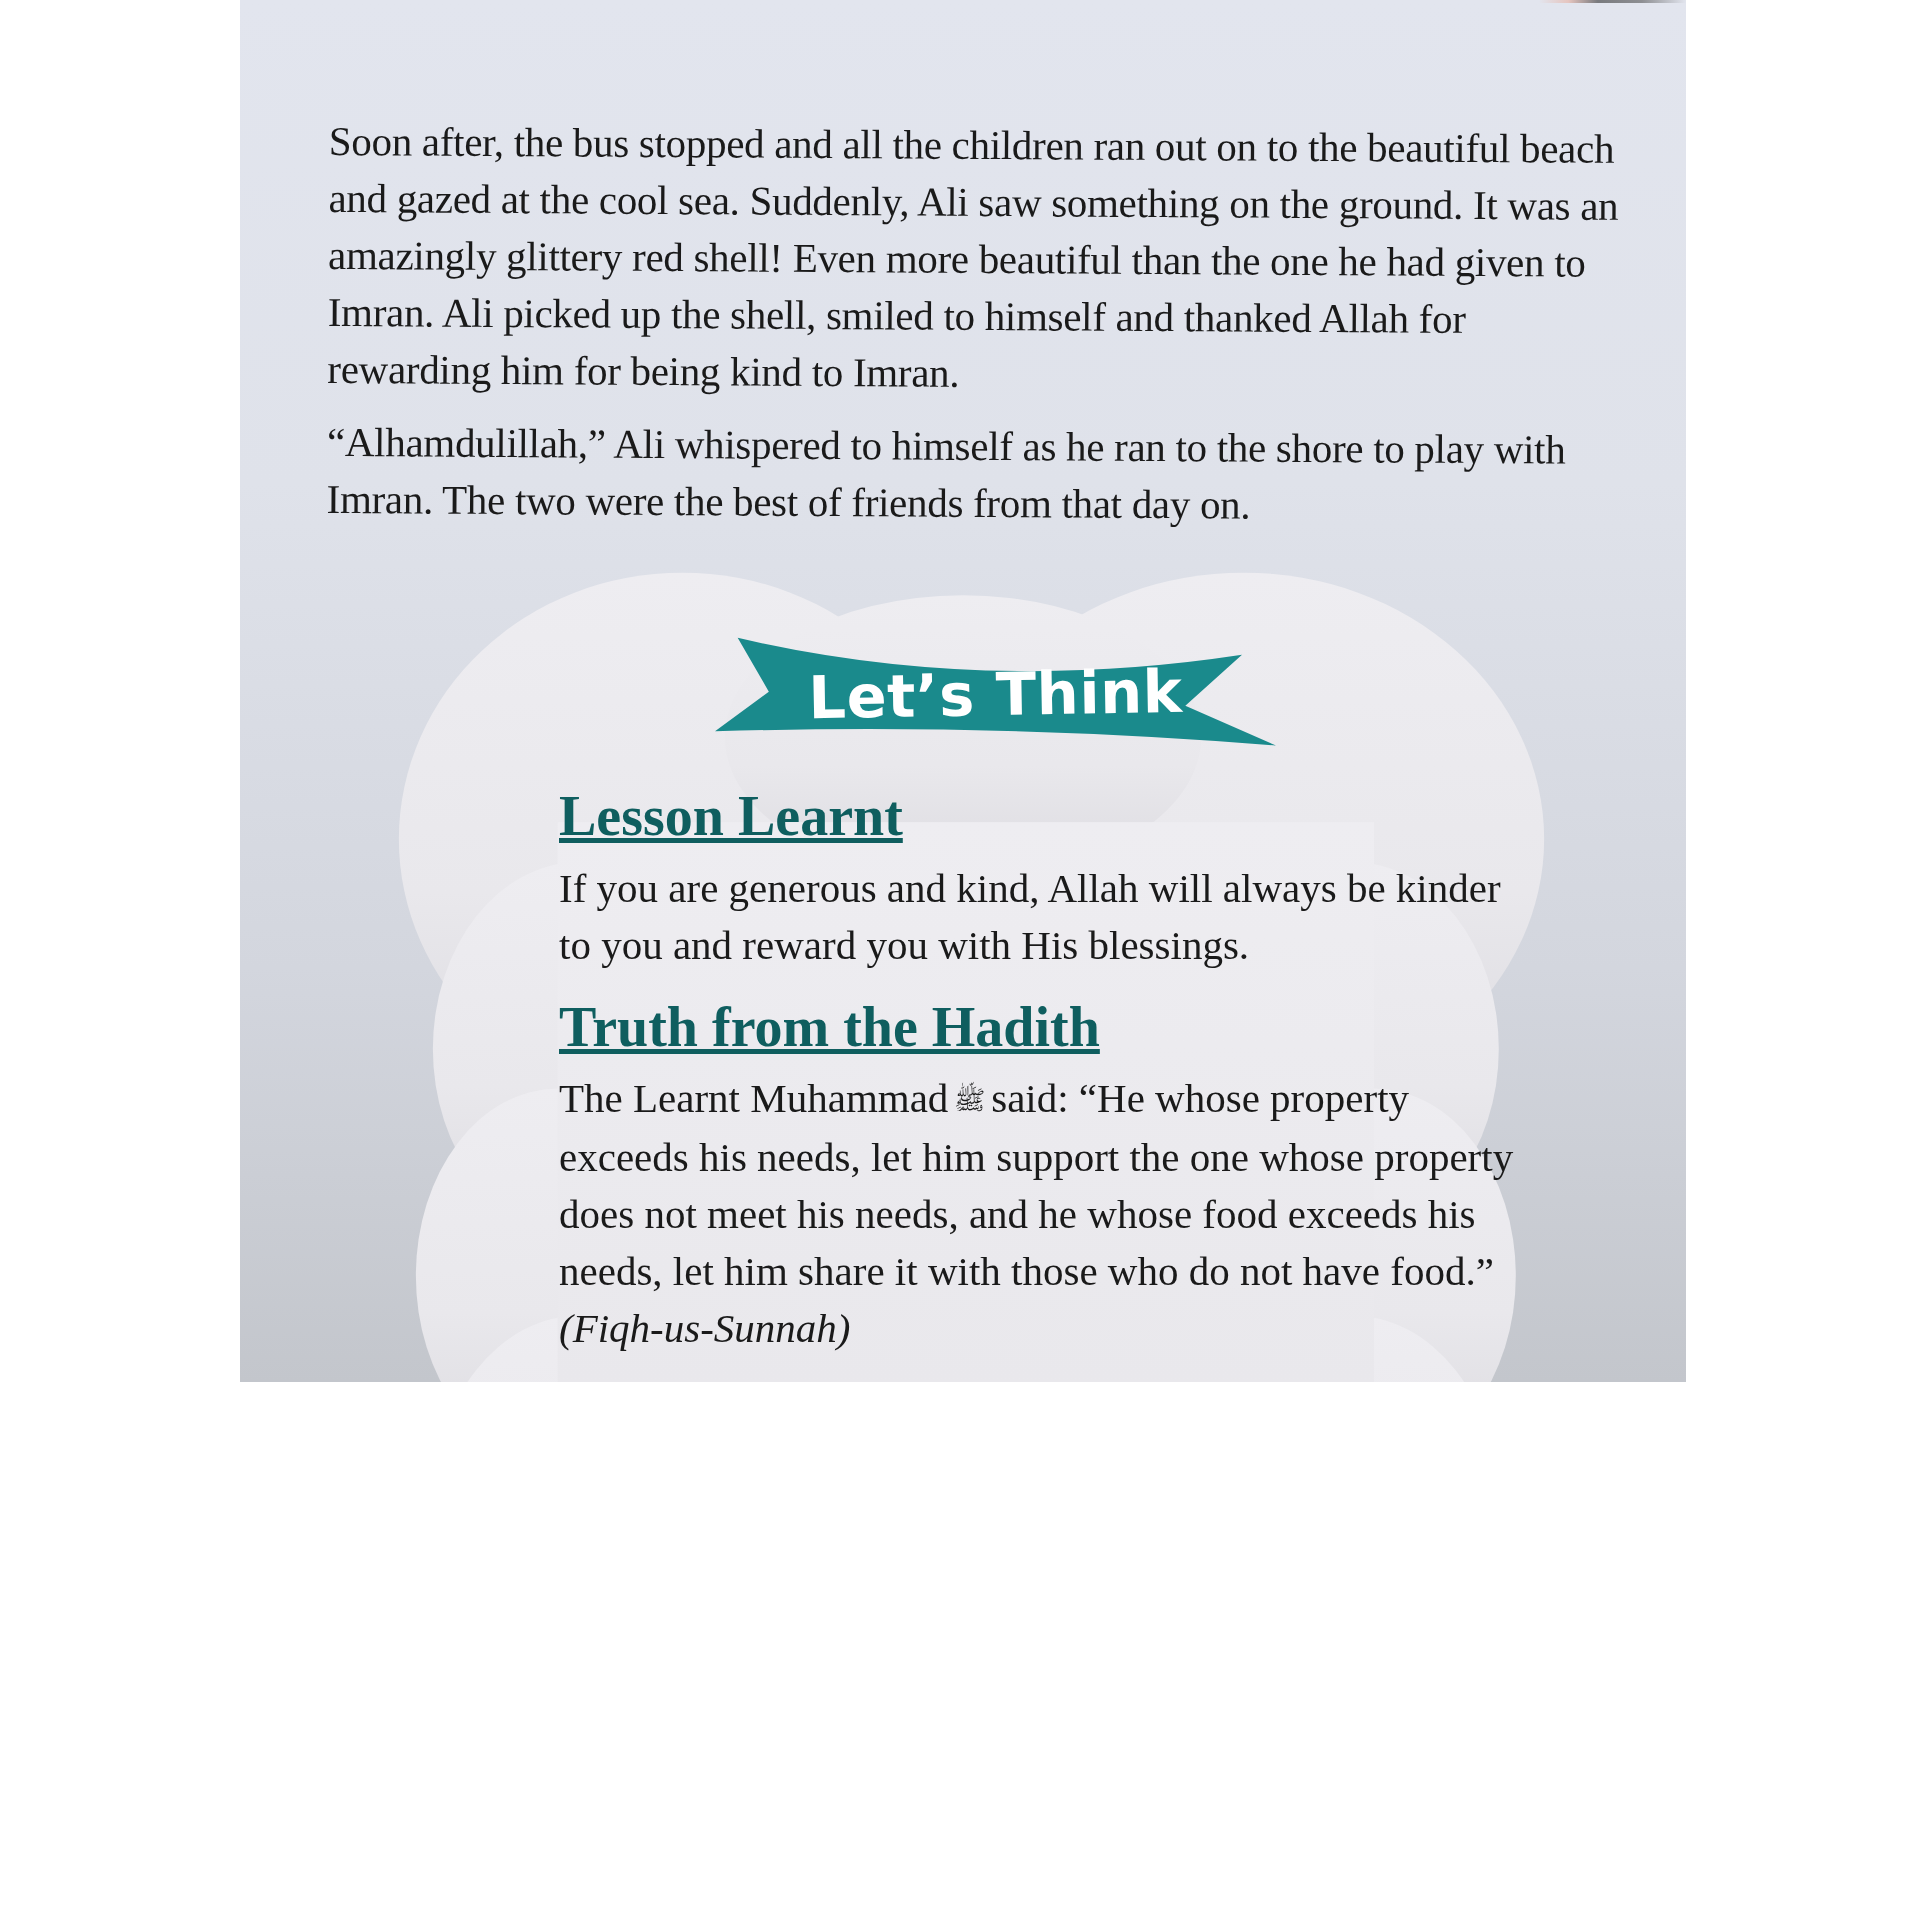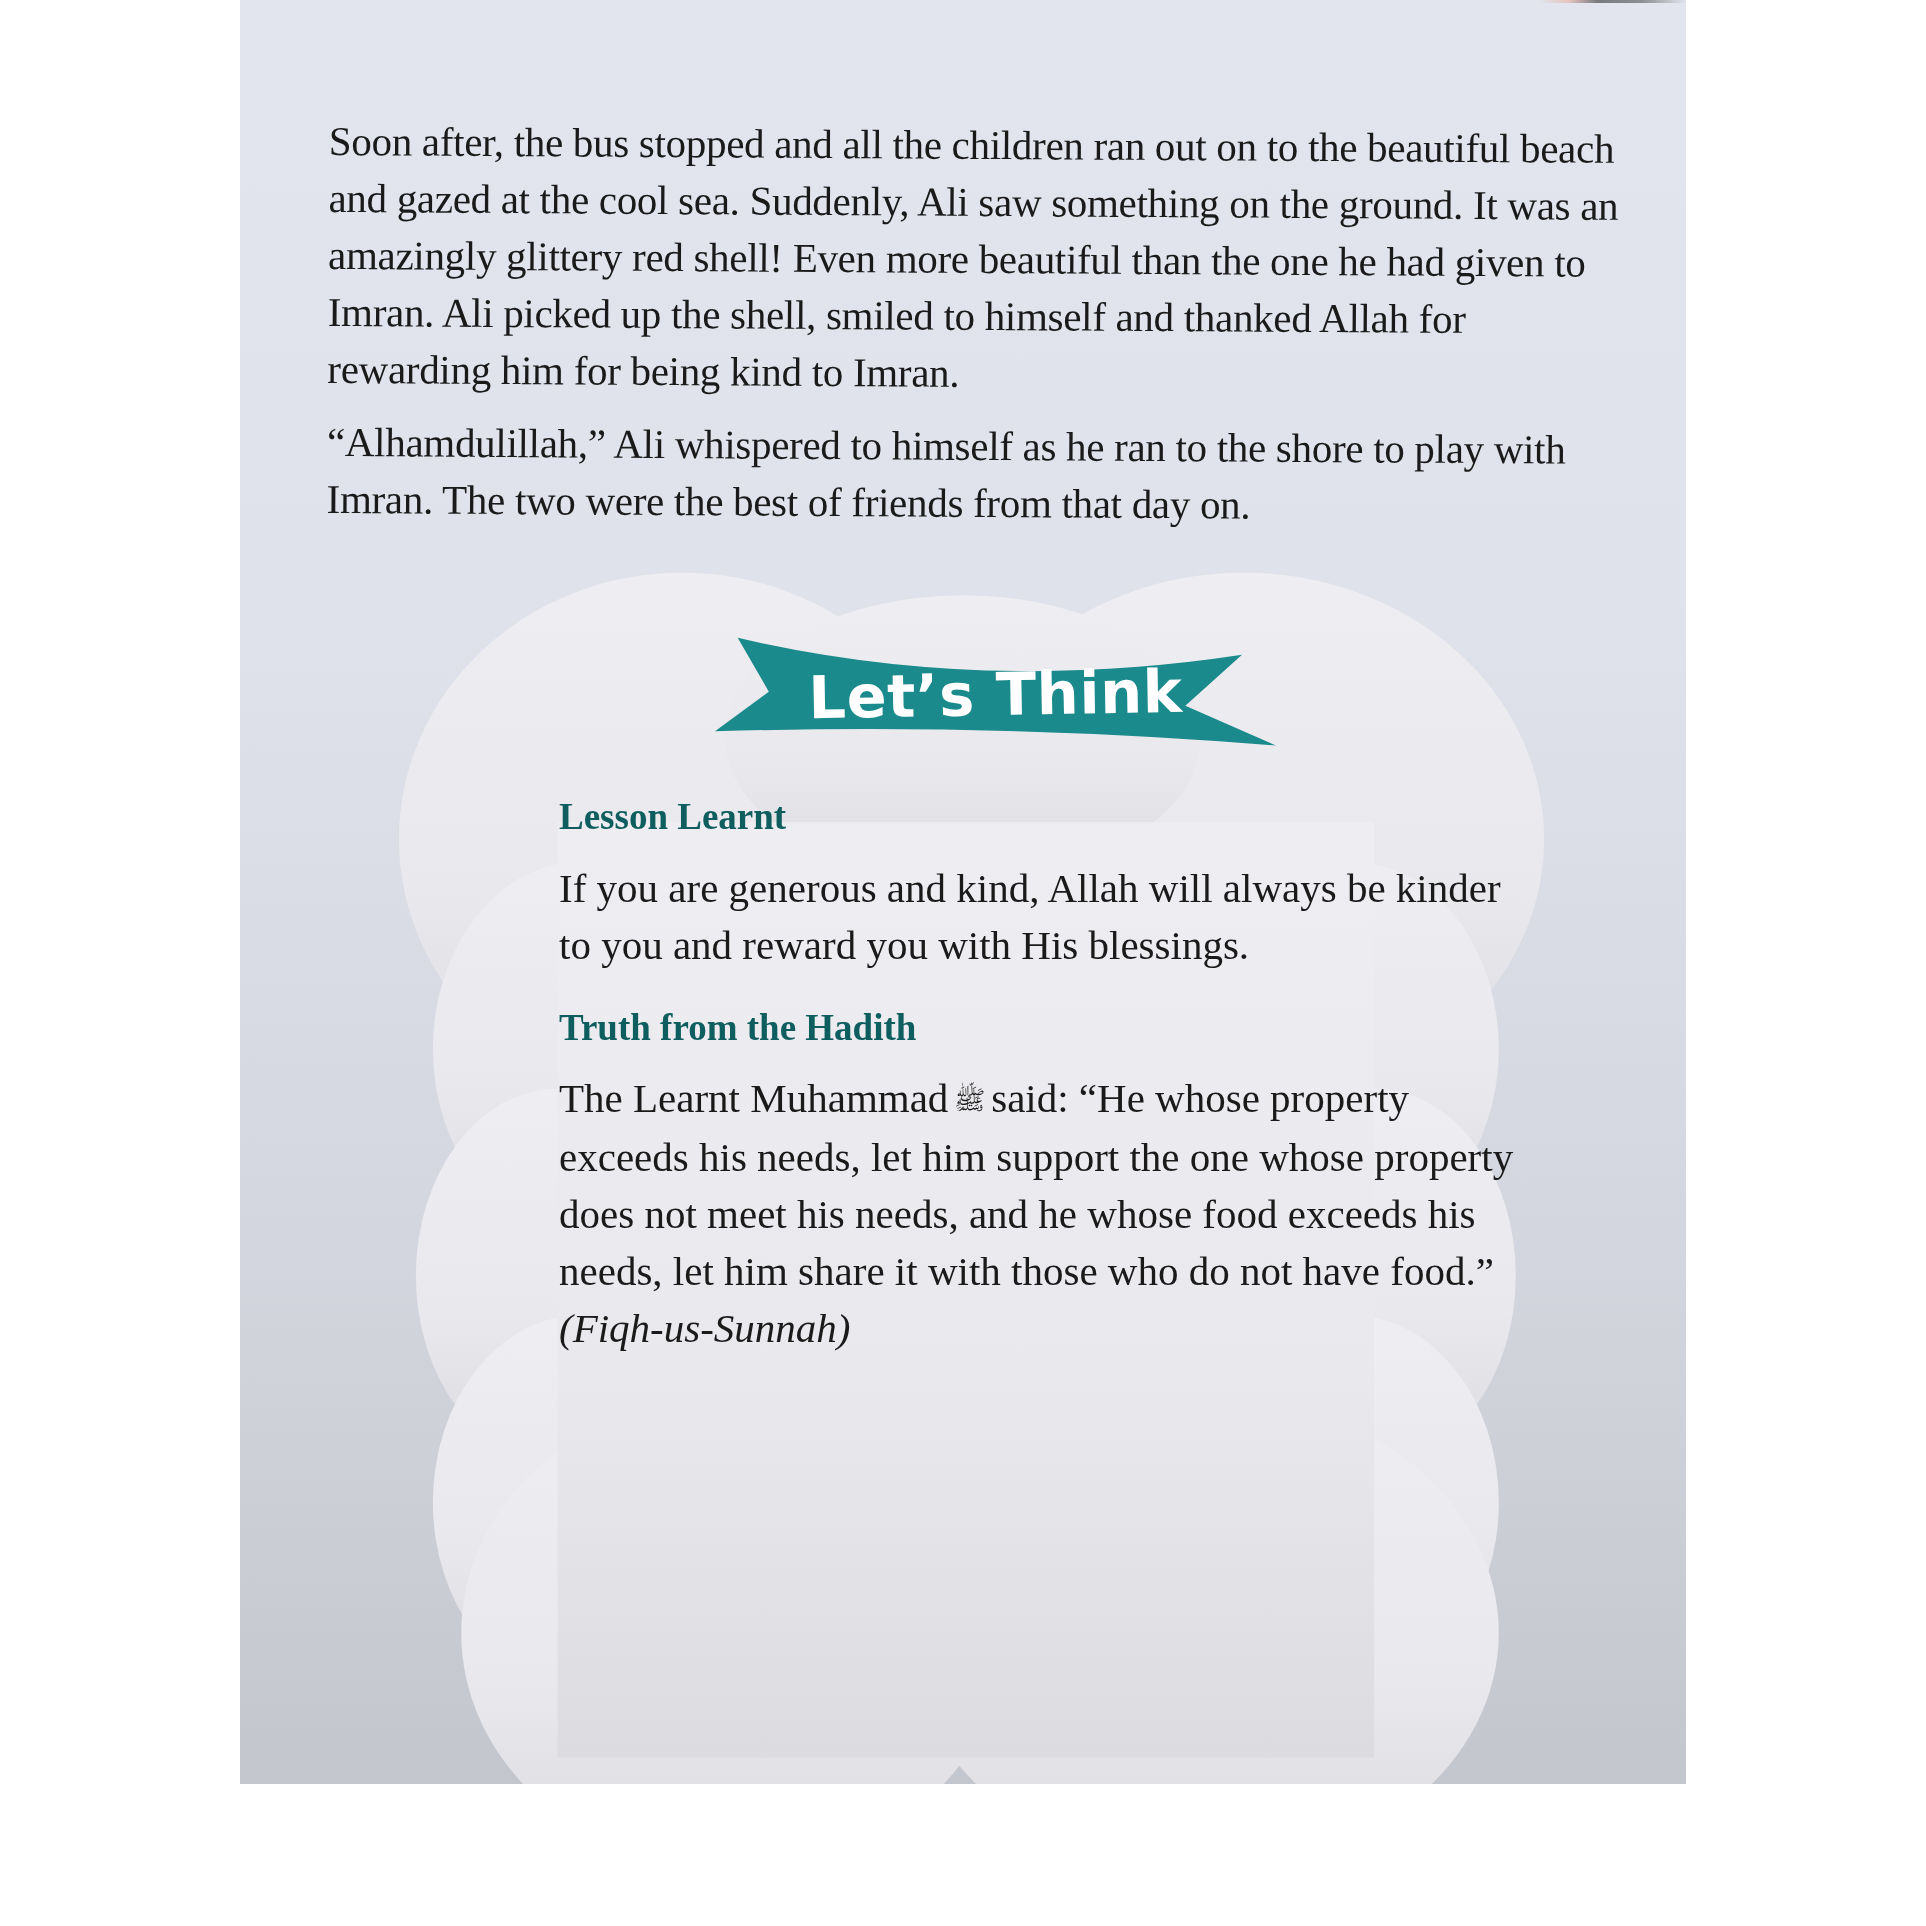--- a/index.html
+++ b/index.html
@@ -12,21 +12,21 @@
       height: 1926px;
       position: relative;
       overflow: hidden;
       font-family: "Liberation Serif", "DejaVu Serif", serif;
     }
     .page {
       position: absolute;
       left: 240px;
       top: 0;
       width: 1446px;
-      height: 1784px;
+      height: 1382px;
       background: linear-gradient(180deg, #e2e5ee 0%, #dfe2ea 35%, #d3d6de 70%, #c3c6cc 100%);
       overflow: hidden;
     }
     .top-artifact {
       position: absolute;
       right: 0;
       top: 0;
       width: 147px;
       height: 3.4px;
       background: linear-gradient(90deg, transparent 0%, #e8b0a0 20%, #333 40%, #555 70%, transparent 100%);
@@ -88,23 +88,24 @@
       position: absolute;
       left: 319px;
       top: 788px;
       width: 964px;
       color: #1a1a1a;
     }
     .section-heading {
       font-family: "Liberation Serif", serif;
       font-weight: bold;
       color: #0f5e5f;
-      font-size: 37px;
+      font-size: 56px;
       line-height: 57px;
       margin: 0 0 14.7px 0;
+      text-decoration: underline;
     }
     .section-body {
       font-size: 41px;
       line-height: 57px;
       margin: 0 0 13.6px 0;
     }
     .section {
       margin-bottom: 25px;
     }
     .honorific {

